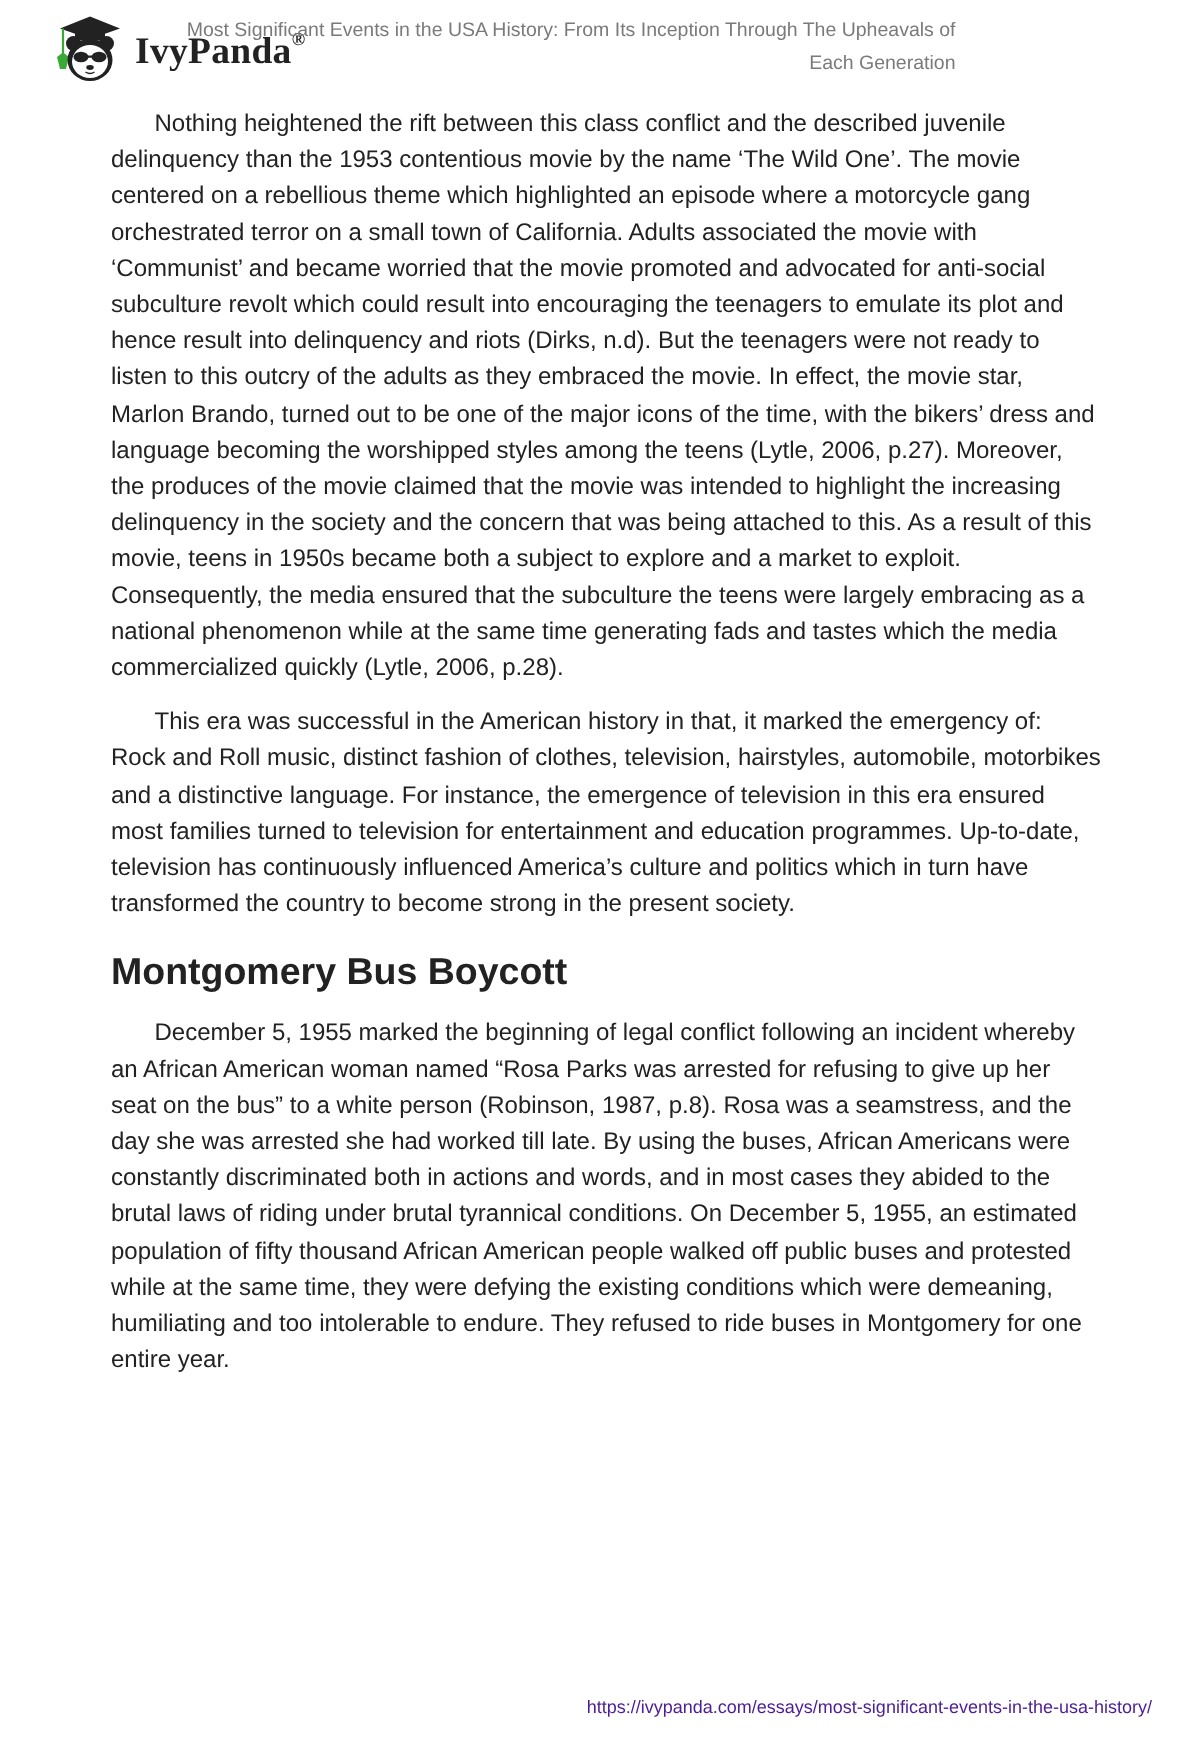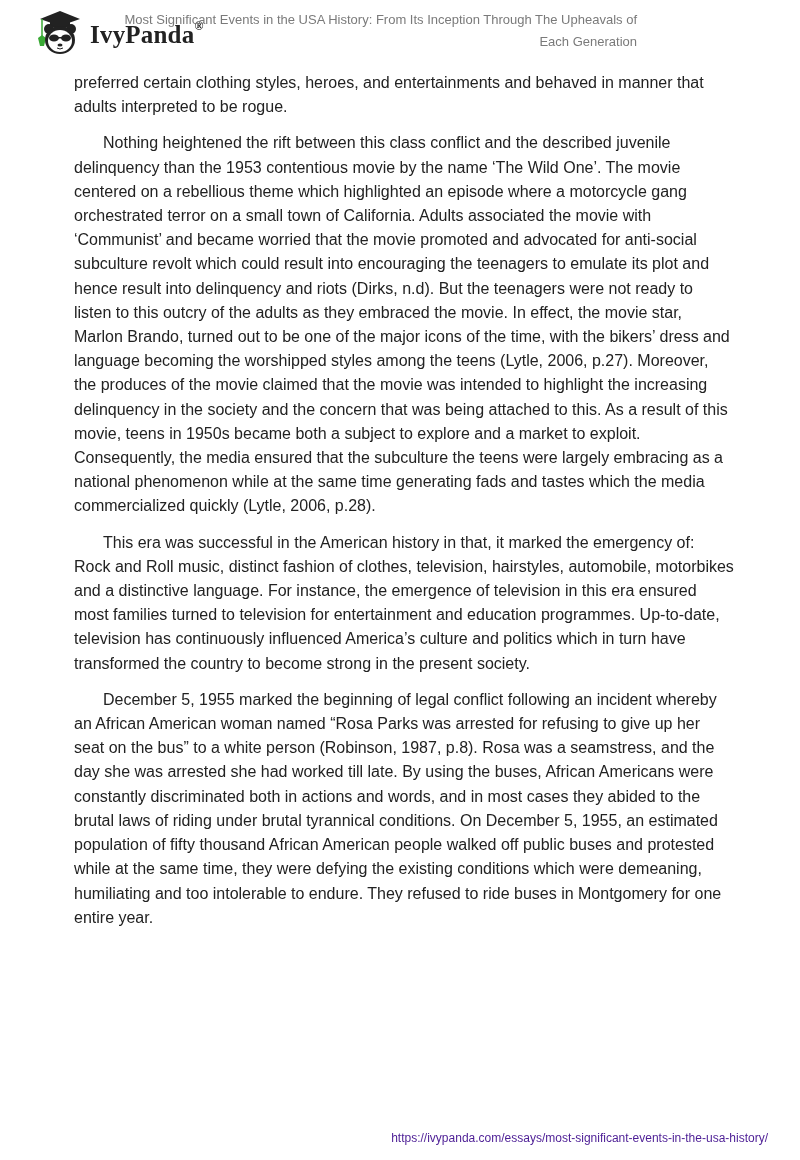--- a/index.html
+++ b/index.html
@@ -42,19 +42,19 @@
 
       <ellipse cx="26" cy="37" rx="2.5" ry="1.6" fill="#222"></ellipse>
       <path d="M23,40 Q26,42 29,40" stroke="#222" stroke-width="1" fill="none"></path>
     </svg>
     <span class="logo-text"><span>IvyPanda</span><sup>®</sup></span>
   </div>
   <div class="doc-title">Most Significant Events in the USA History: From Its Inception Through The Upheavals of Each Generation</div>
 </div>
 
 <div class="content">
-  <p>preferred certain clothing styles, heroes, and entertainments and behaved in manner that adults interpreted to be rogue.</p>
   <p class="indent">Nothing heightened the rift between this class conflict and the described juvenile delinquency than the 1953 contentious movie by the name ‘The Wild One’. The movie centered on a rebellious theme which highlighted an episode where a motorcycle gang orchestrated terror on a small town of California. Adults associated the movie with ‘Communist’ and became worried that the movie promoted and advocated for anti-social subculture revolt which could result into encouraging the teenagers to emulate its plot and hence result into delinquency and riots (Dirks, n.d). But the teenagers were not ready to listen to this outcry of the adults as they embraced the movie. In effect, the movie star, Marlon Brando, turned out to be one of the major icons of the time, with the bikers’ dress and language becoming the worshipped styles among the teens (Lytle, 2006, p.27). Moreover, the produces of the movie claimed that the movie was intended to highlight the increasing delinquency in the society and the concern that was being attached to this. As a result of this movie, teens in 1950s became both a subject to explore and a market to exploit. Consequently, the media ensured that the subculture the teens were largely embracing as a national phenomenon while at the same time generating fads and tastes which the media commercialized quickly (Lytle, 2006, p.28).</p>
   <p class="indent">This era was successful in the American history in that, it marked the emergency of: Rock and Roll music, distinct fashion of clothes, television, hairstyles, automobile, motorbikes and a distinctive language. For instance, the emergence of television in this era ensured most families turned to television for entertainment and education programmes. Up-to-date, television has continuously influenced America’s culture and politics which in turn have transformed the country to become strong in the present society.</p>
+  <h2>Montgomery Bus Boycott</h2>
   <p class="indent">December 5, 1955 marked the beginning of legal conflict following an incident whereby an African American woman named “Rosa Parks was arrested for refusing to give up her seat on the bus” to a white person (Robinson, 1987, p.8). Rosa was a seamstress, and the day she was arrested she had worked till late. By using the buses, African Americans were constantly discriminated both in actions and words, and in most cases they abided to the brutal laws of riding under brutal tyrannical conditions. On December 5, 1955, an estimated population of fifty thousand African American people walked off public buses and protested while at the same time, they were defying the existing conditions which were demeaning, humiliating and too intolerable to endure. They refused to ride buses in Montgomery for one entire year.</p>
 </div>
 
 <div class="footer-url">https://ivypanda.com/essays/most-significant-events-in-the-usa-history/</div>
 
 </body></html>

